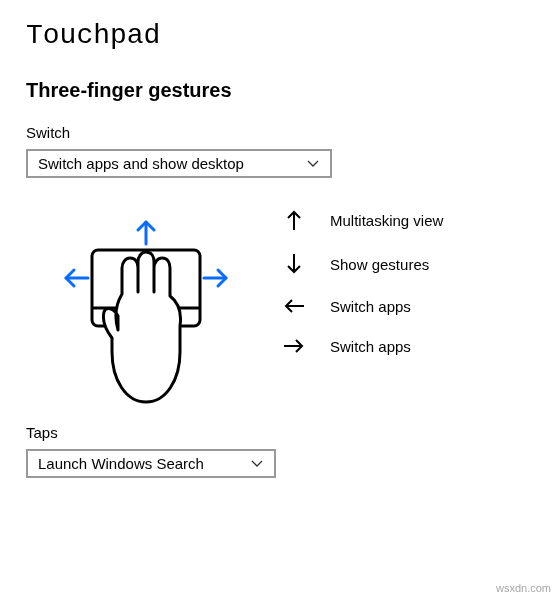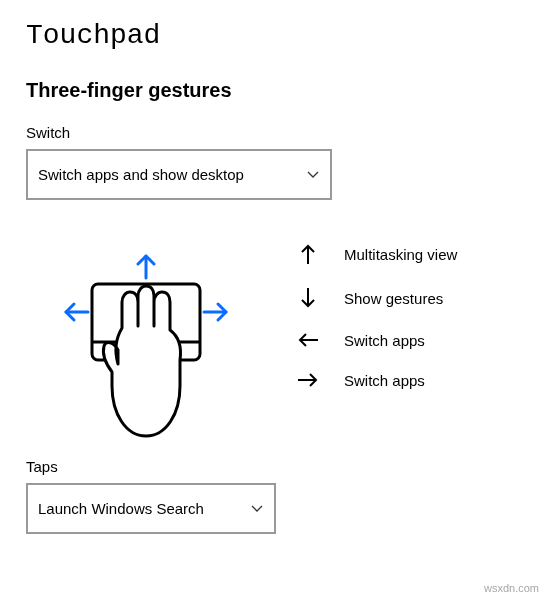--- a/index.html
+++ b/index.html
@@ -29,34 +29,34 @@
       font-size: 15px;
       font-weight: 400;
       margin-bottom: 8px;
     }
     .dropdown {
       display: inline-flex;
       align-items: center;
       justify-content: space-between;
       border: 2px solid #999999;
       background: #ffffff;
-      padding: 15px 10px;
+      padding: 4px 10px;
       font-size: 15px;
       cursor: pointer;
       min-width: 250px;
-      margin-bottom: 40px;
+      margin-bottom: 28px;
     }
     .dropdown .chev {
       margin-left: 14px;
       display: inline-flex;
     }
     .gesture-row {
       display: flex;
       align-items: flex-start;
-      gap: 50px;
+      gap: 36px;
       margin-bottom: 12px;
     }
     .gesture-graphic {
       width: 200px;
       height: 200px;
       display: flex;
       align-items: center;
       justify-content: center;
       margin-left: 20px;
       margin-top: 6px;
@@ -75,21 +75,21 @@
     .legend-arrow {
       width: 24px;
       display: inline-flex;
       justify-content: center;
     }
     .legend-text {
       font-size: 15px;
     }
     .watermark {
       position: fixed;
-      right: 20px;
+      right: 8px;
       bottom: 6px;
       font-size: 11px;
       color: #a7a7a7;
     }
   </style>
 </head>
 <body>
 
 
 

